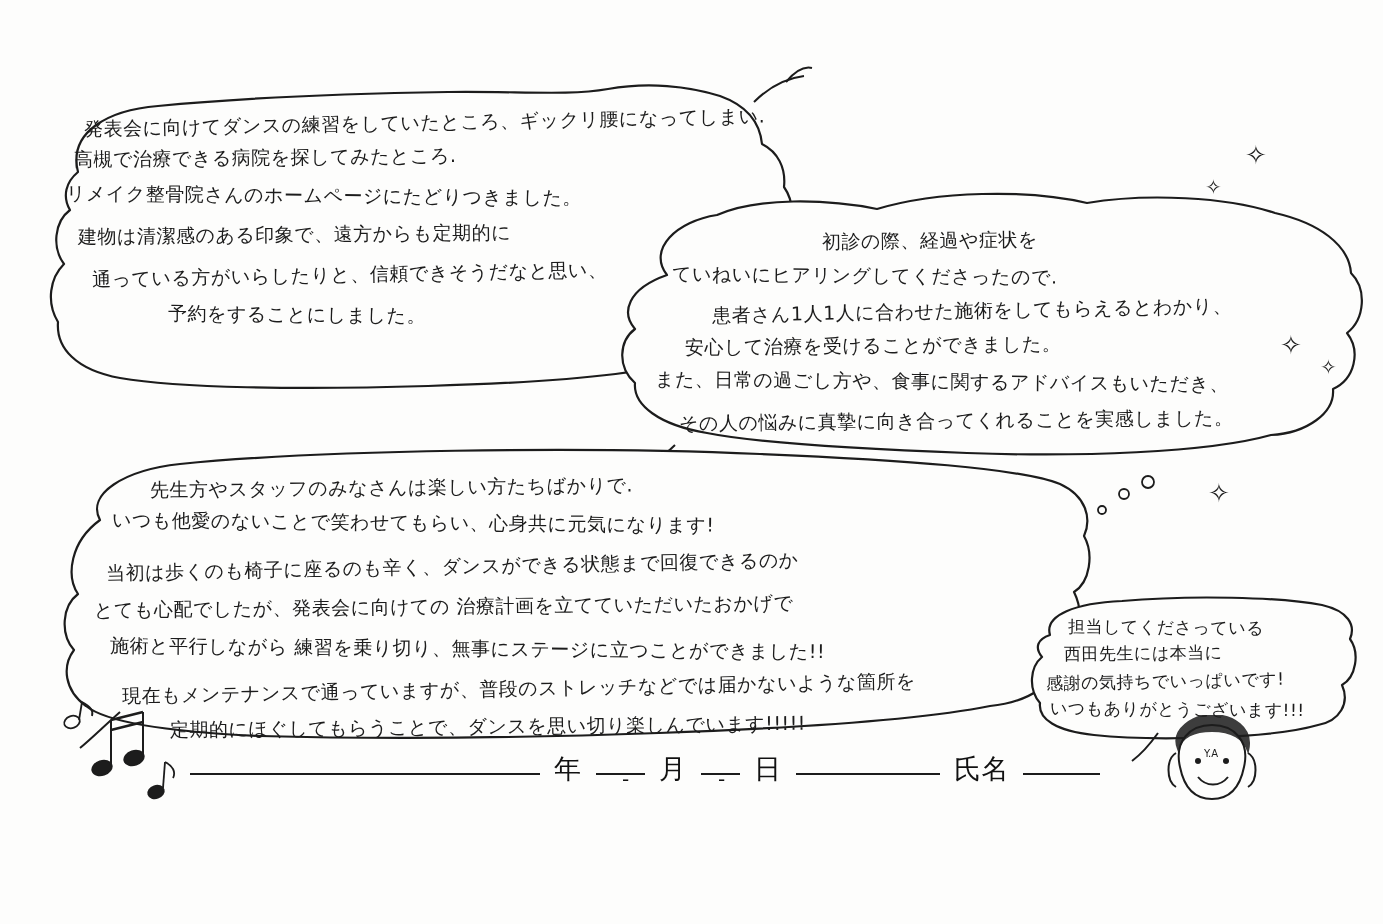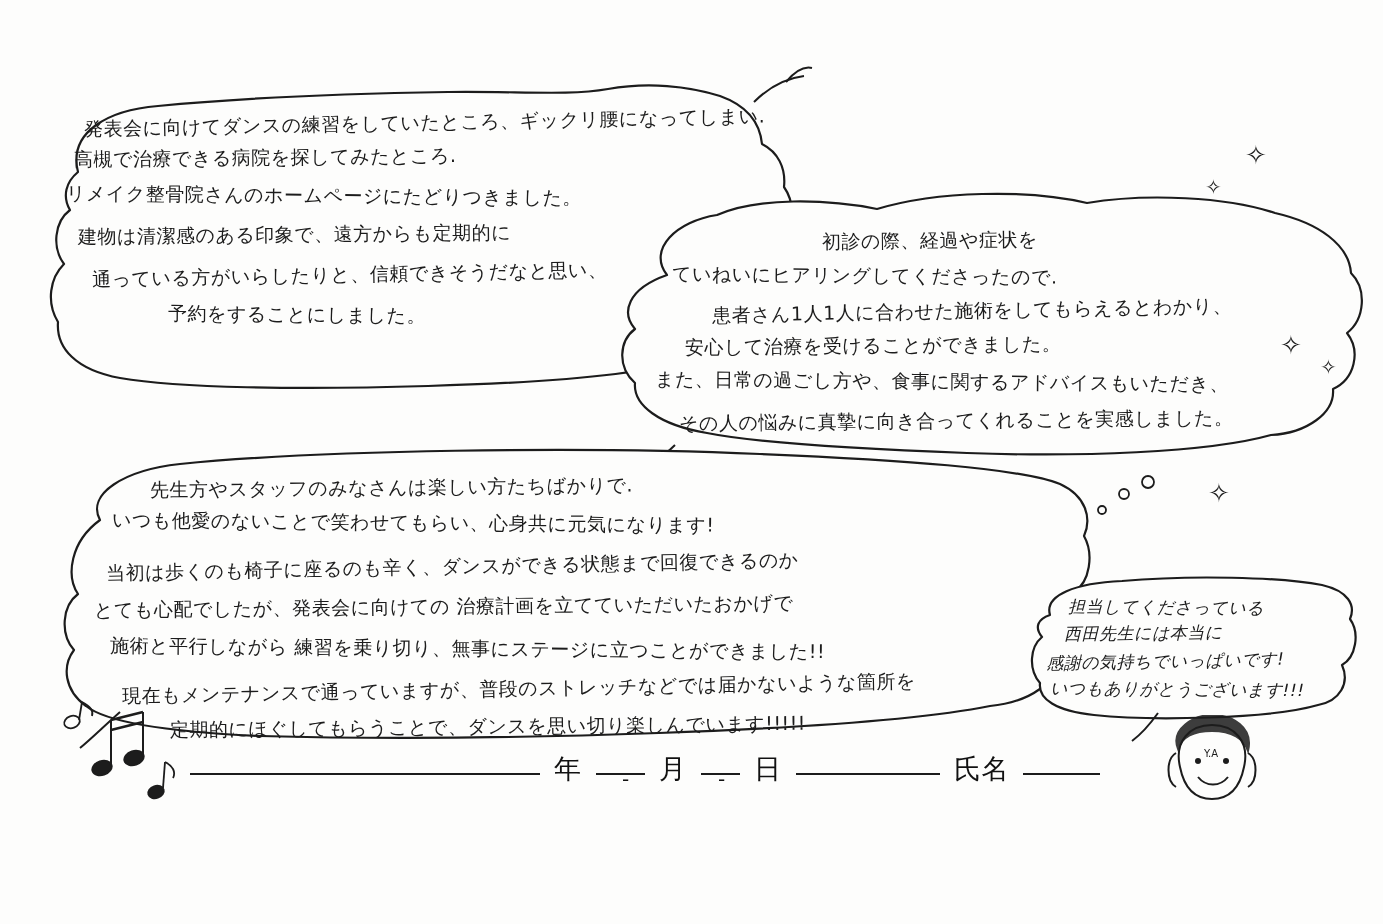--- a/index.html
+++ b/index.html
@@ -164,21 +164,21 @@
       <div class="line hand r2" style="left:90px;  top:27px;">先生方やスタッフのみなさんは楽しい方たちばかりで.</div>
       <div class="line hand r3" style="left:52px;  top:62px;">いつも他愛のないことで笑わせてもらい、心身共に元気になります!</div>
       <div class="line hand r1" style="left:46px;  top:106px;">当初は歩くのも椅子に座るのも辛く、ダンスができる状態まで回復できるのか</div>
       <div class="line hand r2" style="left:34px;  top:146px;">とても心配でしたが、発表会に向けての 治療計画を立てていただいたおかげで</div>
       <div class="line hand r3" style="left:50px;  top:188px;">施術と平行しながら 練習を乗り切り、無事にステージに立つことができました!!</div>
       <div class="line hand r1" style="left:62px;  top:228px;">現在もメンテナンスで通っていますが、普段のストレッチなどでは届かないような箇所を</div>
       <div class="line hand r2" style="left:110px; top:266px;">定期的にほぐしてもらうことで、ダンスを思い切り楽しんでいます!!!!!</div>
     </div>
   </div>
 
-  <div class="bubble" id="bubble-thanks" style="left:1030px; top:575px; width:330px; height:160px;font-style:italic;">
+  <div class="bubble" id="bubble-thanks" style="left:1030px; top:595px; width:330px; height:160px;">
     <svg width="330" height="165" viewBox="0 0 330 165" fill="none">
       <path d="M20 40 C14 20 46 8 92 6 C160 0 250 2 292 10 C318 16 326 30 320 44
                C330 58 326 82 312 90 C320 108 310 126 288 130
                C240 144 120 146 64 140 C26 136 8 124 10 108
                C-2 94 0 72 12 62 C4 52 8 44 20 40 Z" stroke="#1c1c1c" stroke-width="2.2" fill="#fdfdfc" stroke-linejoin="round"></path>
       <path d="M128 138 C118 152 110 160 102 166" stroke="#1c1c1c" stroke-width="2" fill="none"></path>
     </svg>
     <div class="lines">
       <div class="line hand r3" style="left:38px; top:22px; font-size:17px;">担当してくださっている</div>
       <div class="line hand r2" style="left:34px; top:48px; font-size:17px;">西田先生には本当に</div>

